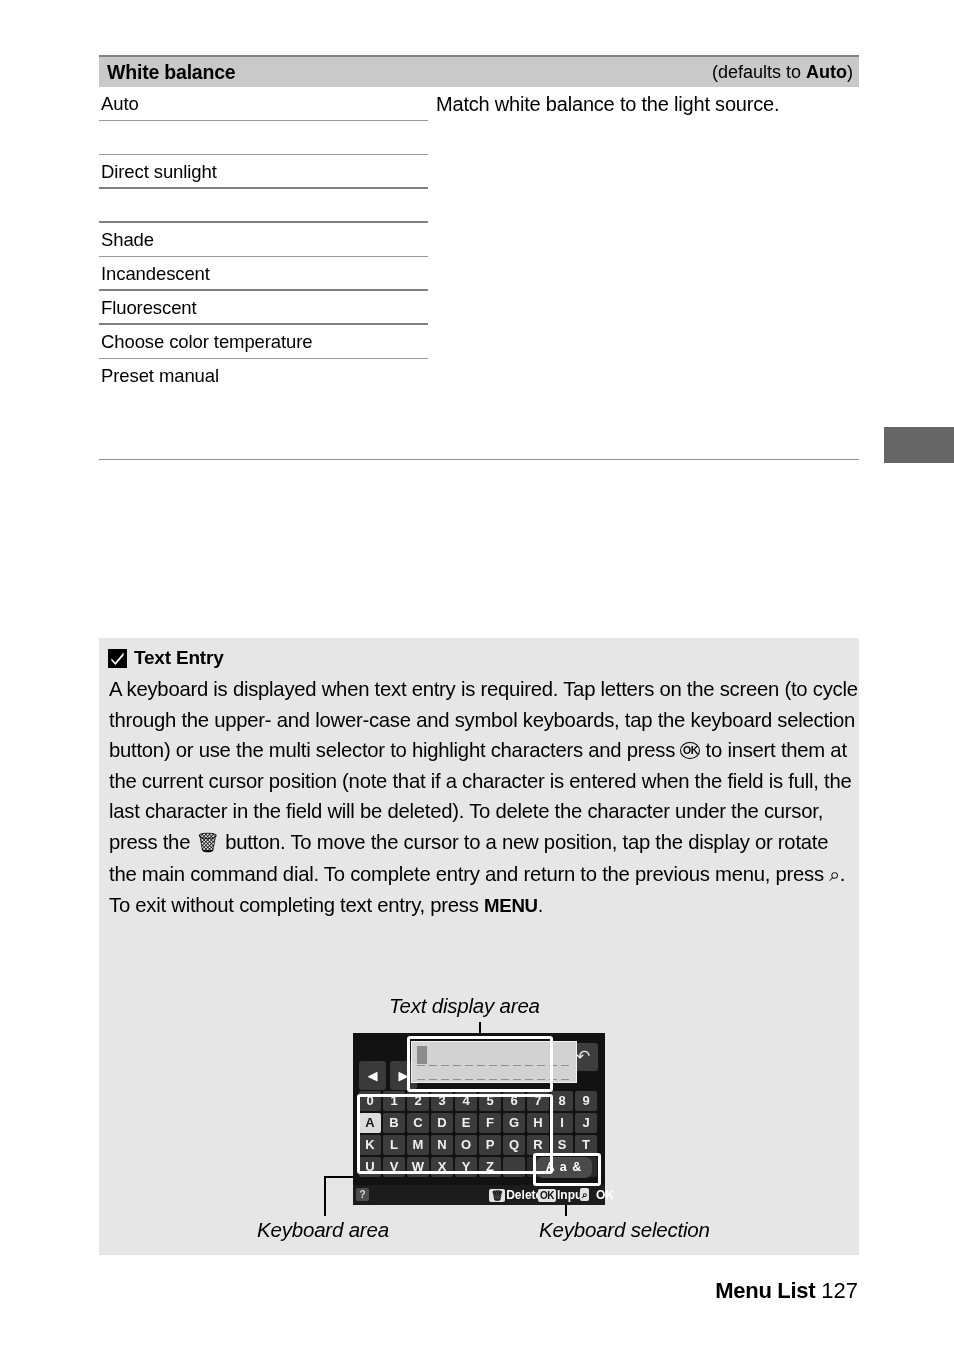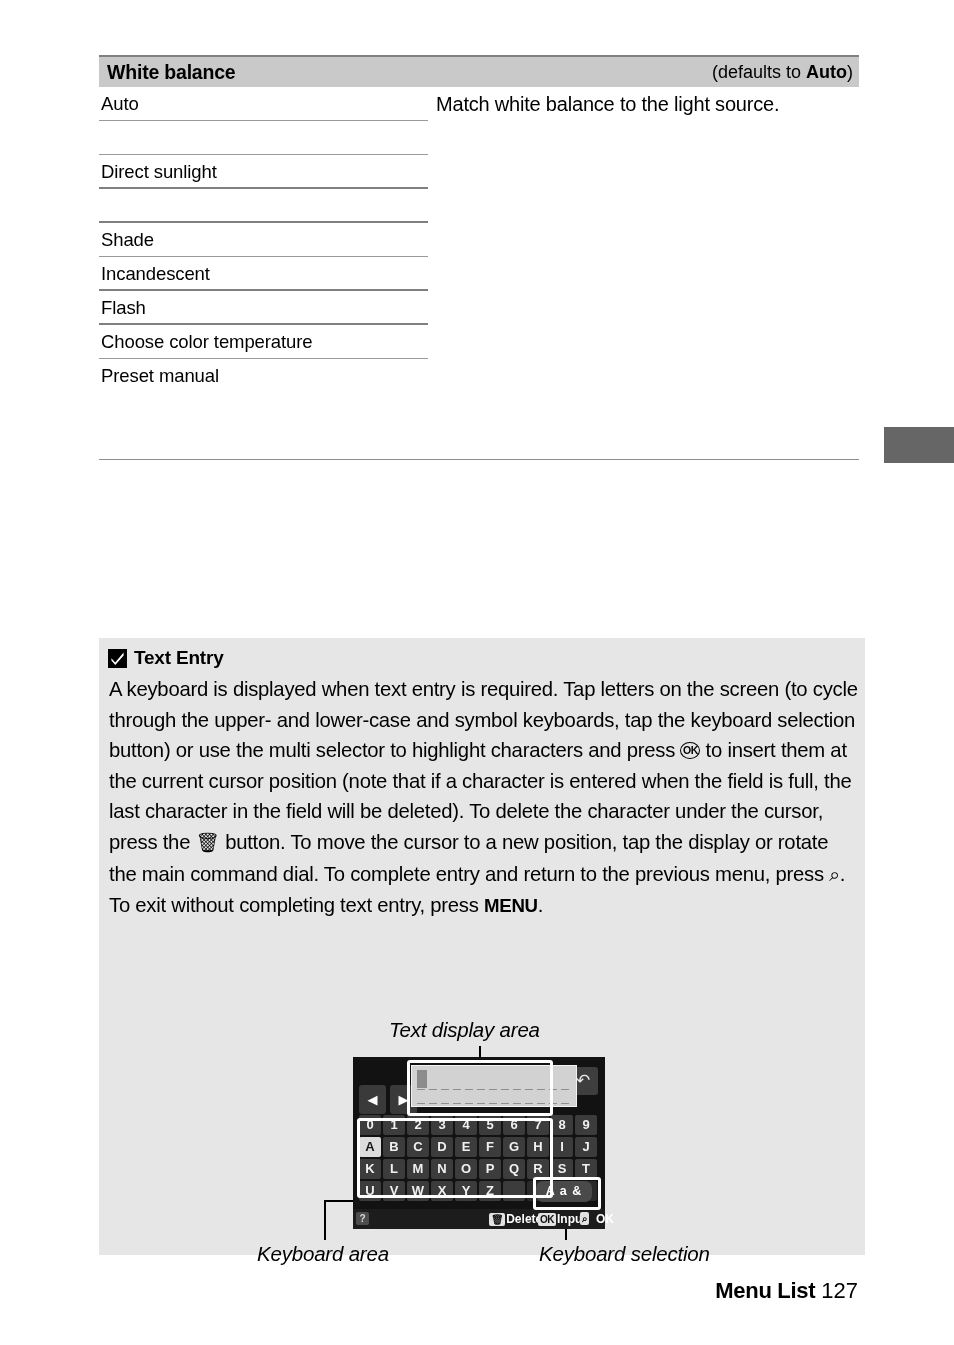--- a/index.html
+++ b/index.html
@@ -98,21 +98,20 @@
   }
 
   
   .note-box {
     position: absolute;
     left: 99px;
     top: 638px;
     width: 760px;
     height: 617px;
     background: #e6e6e6;
-    padding-left: 6px;
   }
   .note-title {
     position: absolute;
     left: 9px;
     top: 9px;
     display: flex;
     align-items: center;
     gap: 7px;
   }
   .note-icon {
@@ -162,21 +161,20 @@
   .trash-glyph { font-size: 0.95em; }
   .zoomin-glyph { font-size: 0.95em; }
 
   
   .diagram {
     position: absolute;
     left: 0;
     top: 356px;
     width: 760px;
     height: 255px;
-    margin-top: 24px;
   }
   .cap {
     position: absolute;
     font-style: italic;
     font-size: 20.5px;
     letter-spacing: -0.2px;
     white-space: nowrap;
   }
   .cap-top   { left: 290px; top: 0px; }
   .cap-left  { left: 158px; top: 224px; }
@@ -402,21 +400,21 @@
     </div>
     <div class="wb-row">
       <div class="wb-row-label">Shade</div>
       <div class="wb-row-rule thin"></div>
     </div>
     <div class="wb-row">
       <div class="wb-row-label">Incandescent</div>
       <div class="wb-row-rule"></div>
     </div>
     <div class="wb-row">
-      <div class="wb-row-label">Flash</div>
+      <div class="wb-row-label">Fluorescent</div>
       <div class="wb-row-rule"></div>
     </div>
     <div class="wb-row">
       <div class="wb-row-label">Choose color temperature</div>
       <div class="wb-row-rule thin"></div>
     </div>
     <div class="wb-row">
       <div class="wb-row-label">Preset manual</div>
     </div>
 

